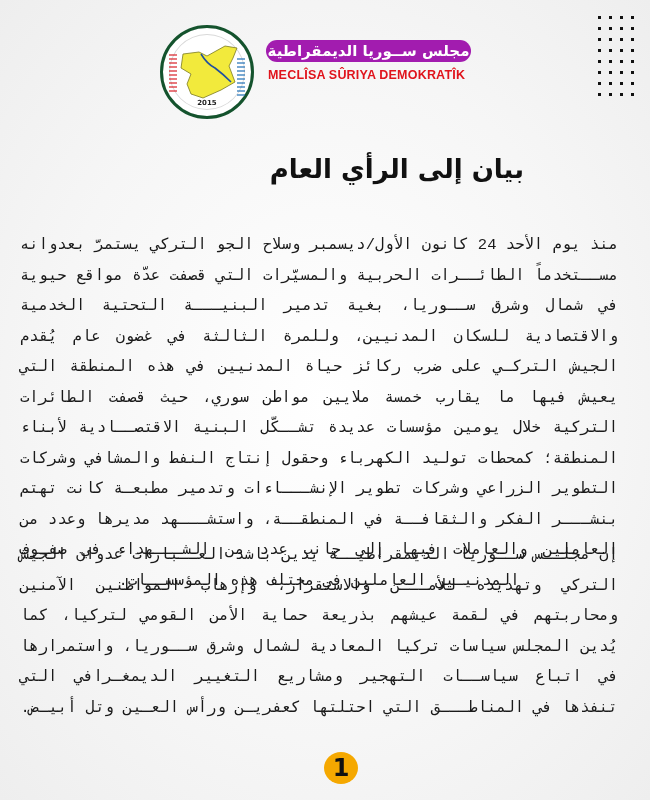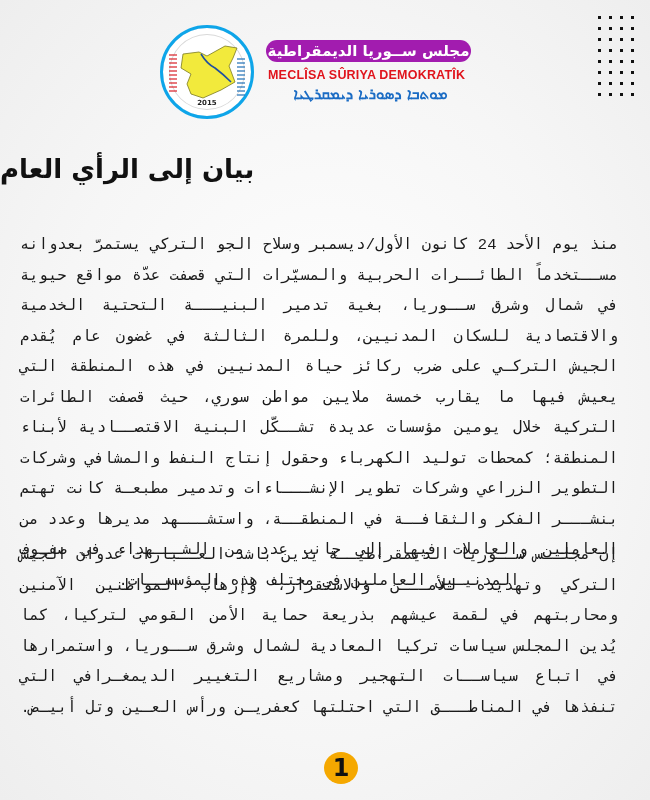--- a/index.html
+++ b/index.html
@@ -7,21 +7,21 @@
     width: 650px; height: 800px; overflow: hidden;
     background: radial-gradient(ellipse at center, #ffffff 0%, #f6f6f6 60%, #eeeeee 100%);
     font-family: "DejaVu Sans", sans-serif;
     position: relative;
     color: #1a1a1a;
   }
   .header { position: absolute; top: 22px; left: 160px; width: 320px; height: 100px; }
   .logo {
     position: absolute; left: 0; top: 3px; width: 94px; height: 94px;
     border-radius: 50%; background: #fff;
-    border: 3px solid #0ea5e9; box-sizing: border-box;
+    border: 3px solid #14532d; box-sizing: border-box;
     box-shadow: inset 0 0 0 6px #fff, inset 0 0 0 7px #d9d9d9;
   }
   .logo svg { position: absolute; left: 14px; top: 16px; }
   .logo .year {
     position: absolute; bottom: 9px; left: 0; right: 0; text-align: center;
     font-size: 7px; font-weight: bold; color: #222;
   }
   .logo .ring-text-r {
     position: absolute; right: 6px; top: 30px; width: 8px; height: 40px;
     background: repeating-linear-gradient(180deg, #1f6fb5 0 2px, transparent 2px 4px);
@@ -45,21 +45,21 @@
   .brand-sy {
     position: absolute; left: 108px; top: 63px; width: 205px;
     color: #1b6cc4; font-size: 15px; text-align: center; direction: rtl; font-weight: bold;
   }
   .dots {
     position: absolute; left: 594px; top: 12px; width: 44px; height: 90px;
     background-image: radial-gradient(circle, #111 1.5px, transparent 1.8px);
     background-size: 11px 11px;
   }
   .title {
-    position: absolute; top: 154px; left: 0; width: 524px; text-align: left;
+    position: absolute; top: 154px; left: 0; width: 524px; text-align: right;
     font-size: 26px; font-weight: bold; direction: rtl; color: #111;
   }
   .para {
     position: absolute; left: 20px; width: 598px; direction: rtl; text-align: justify;
     font-size: 15.5px; line-height: 30.5px; color: #1a1a1a;
     text-align-last: center;
     font-family: Liberation Mono, monospace;
   }
   .p1 { top: 230px; }
   .p2 { top: 540px; }
@@ -77,21 +77,20 @@
     <div class="ring-text-l"></div>
     <div class="ring-text-r"></div>
     <svg width="64" height="56" viewBox="0 0 64 56">
       <path d="M6 10 L22 8 L30 12 L48 2 L60 4 L56 14 L52 22 L58 38 L44 46 L26 54 L14 50 L10 40 L14 30 L4 24 Z" fill="#f2ea3c" stroke="#7a7a20" stroke-width=".8"></path>
       <path d="M24 10 Q30 20 38 24 Q46 30 54 38" fill="none" stroke="#1f4fa0" stroke-width="1.6"></path>
     </svg>
     <div class="year">2015</div>
   </div>
   <div class="brand-ar">مجلس ســوريا الديمقراطية</div>
   <div class="brand-ku">MECLÎSA SÛRIYA DEMOKRATÎK</div>
-  <div class="brand-sy">ܡܘܬܒܐ ܕܣܘܪܝܐ ܕܝܡܩܪܛܝܐ</div>
 </div>
 
 <div class="dots"></div>
 
 <h1 class="title" style="margin:0">بيان إلى الرأي العام</h1>
 
 <p class="para p1" style="margin:0">منذ يوم الأحد 24 كانون الأول/ديسمبر وسلاح الجو التركي يستمرّ بعدوانه مســتخدماً الطائــرات الحربية والمسيّرات التي قصفت عدّة مواقع حيوية في شمال وشرق ســوريا، بغية تدمير البنيـــة التحتية الخدمية والاقتصادية للسكان المدنيين، وللمرة الثالثة في غضون عام يُقدم الجيش التركـي على ضرب ركائز حياة المدنيين في هذه المنطقة التي يعيش فيها ما يقارب خمسة ملايين مواطن سوري، حيث قصفت الطائرات التركية خلال يومين مؤسسات عديدة تشــكّل البنية الاقتصــادية لأبناء المنطقة؛ كمحطات توليد الكهرباء وحقول إنتاج النفط والمشافي وشركات التطوير الزراعي وشركات تطوير الإنشـــاءات وتدمير مطبعـة كانت تهتم بنشـــر الفكر والثقافــة في المنطقــة، واستشـــهد مديرها وعدد من العاملين والعاملات فيها إلى جانب عدد من الشـــهداء في صفـوف المدنيـين العاملين في مختلف هذه المؤسســات.</p>
 <p class="para p2" style="margin:0">إن مجلــس ســوريا الديمقراطيــة يدين باشد العــبارات عدوان الجيش التركي وتهديده للأمـــن والاستقرار، وإرهاب المواطنين الآمنين ومحاربتهم في لقمة عيشهم بذريعة حماية الأمن القومي لتركيا، كما يُدين المجلس سياسات تركيا المعادية لشمال وشرق ســوريا، واستمرارها في اتباع سياســات التهجير ومشاريع التغيير الديمغـرافي التي تنفذها في المناطـــق التي احتلتها كعفريـن ورأس العـين وتل أبيـض.</p>
 
 <div class="page-num">1</div>

